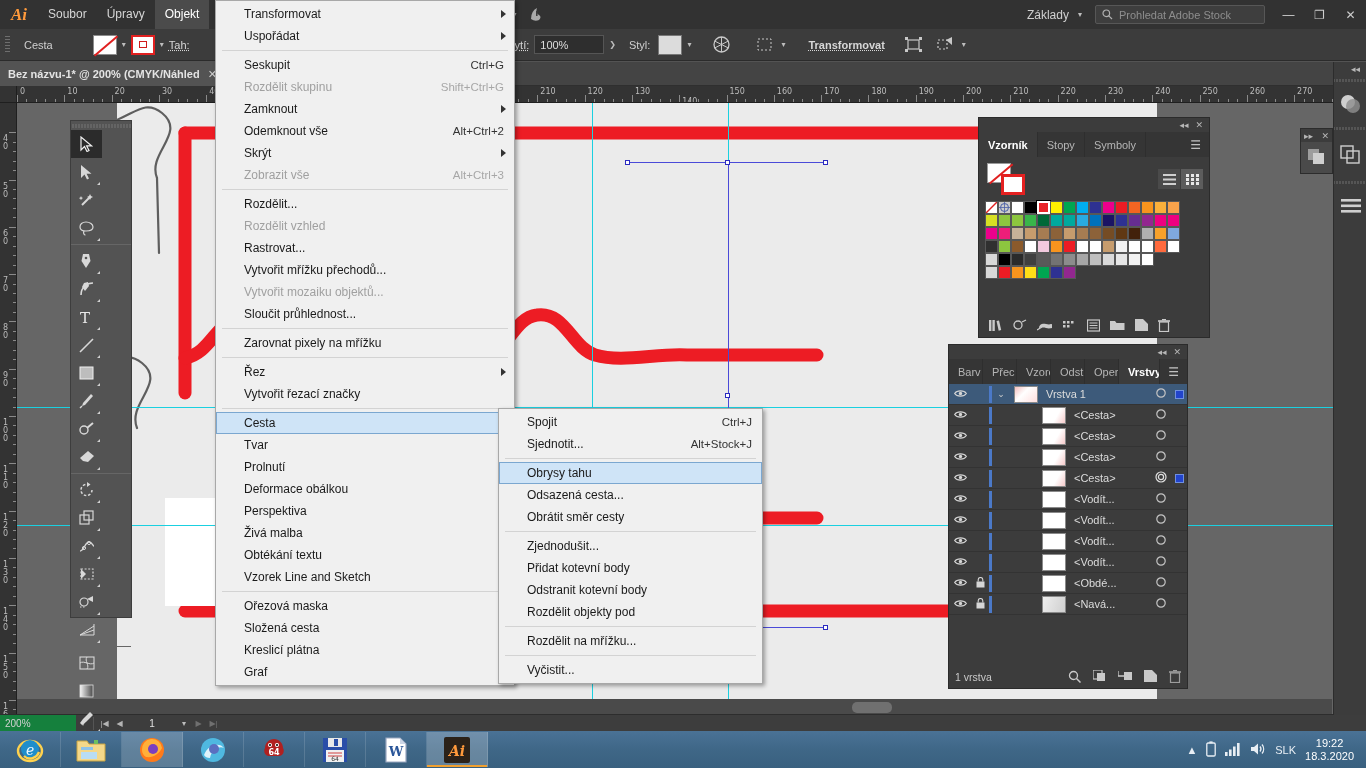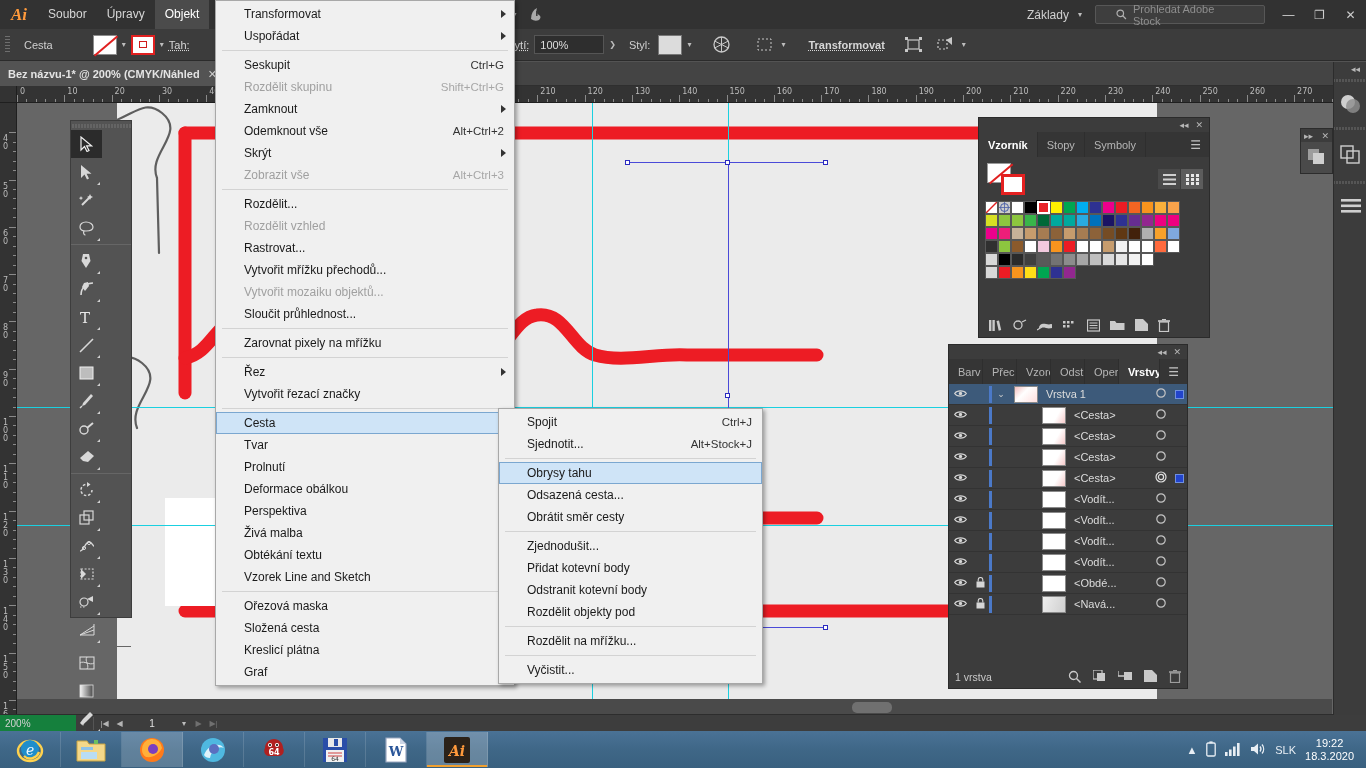--- a/index.html
+++ b/index.html
@@ -33,21 +33,21 @@
     font-size: 9px; display: flex; align-items: center; justify-content: center;
     border-radius: 2px;
   }
   .tb-ico { width: 24px; height: 20px; display: flex; align-items: center; justify-content: center; color: #b9b9b9; }
   .tb-sep { width: 1px; height: 17px; background: #4a4a4a; margin: 0 5px; }
   .spacer { flex: 1; }
   .ws-name { color: #d0d0d0; font-size: 12px; padding-right: 4px; }
   .stock-search {
     display: flex; align-items: center; gap: 6px;
     width: 170px; height: 19px; background: #3e3e3e; border: 1px solid #575757;
-    border-radius: 2px; padding: 0 20px; margin: 0 8px;
+    border-radius: 2px; padding: 0 6px; margin: 0 8px;
   }
   .stock-search .ph { color: #8e8e8e; font-size: 11px; }
   .wbtns { display: flex; height: 29px; }
   .wbtn { width: 31px; height: 29px; display: flex; align-items: center; justify-content: center; color: #cfcfcf; font-size: 12px; }
 
   
   .controlbar {
     position: absolute; left: 0; top: 29px; width: 1366px; height: 32px;
     background: #3c3c3c; display: flex; align-items: center;
     border-bottom: 1px solid #2b2b2b;
@@ -418,21 +418,21 @@
       <div class="rtick" style="left: 603.52px; bottom: 0px; width: 1px; height: 3px;"></div>
       <div class="rtick" style="left: 612.98px; bottom: 0px; width: 1px; height: 3px;"></div>
       <div class="rtick" style="left: 622.44px; bottom: 0px; width: 1px; height: 3px;"></div>
       <div class="rtick" style="left: 631.9px; bottom: 0px; width: 1px; height: 7px;"></div>
       <div class="rlabel" style="left: 634.9px; top: 1px;">130</div>
       <div class="rtick" style="left: 641.36px; bottom: 0px; width: 1px; height: 3px;"></div>
       <div class="rtick" style="left: 650.82px; bottom: 0px; width: 1px; height: 3px;"></div>
       <div class="rtick" style="left: 660.28px; bottom: 0px; width: 1px; height: 3px;"></div>
       <div class="rtick" style="left: 669.74px; bottom: 0px; width: 1px; height: 3px;"></div>
       <div class="rtick" style="left: 679.2px; bottom: 0px; width: 1px; height: 7px;"></div>
-      <div class="rlabel" style="left: 682.2px; top: 1px;">140</div>
+      <div class="rlabel" style="left: 682.2px; top: 11px;">140</div>
       <div class="rtick" style="left: 688.66px; bottom: 0px; width: 1px; height: 3px;"></div>
       <div class="rtick" style="left: 698.12px; bottom: 0px; width: 1px; height: 3px;"></div>
       <div class="rtick" style="left: 707.58px; bottom: 0px; width: 1px; height: 3px;"></div>
       <div class="rtick" style="left: 717.04px; bottom: 0px; width: 1px; height: 3px;"></div>
       <div class="rtick" style="left: 726.5px; bottom: 0px; width: 1px; height: 7px;"></div>
       <div class="rlabel" style="left: 729.5px; top: 1px;">150</div>
       <div class="rtick" style="left: 735.96px; bottom: 0px; width: 1px; height: 3px;"></div>
       <div class="rtick" style="left: 745.42px; bottom: 0px; width: 1px; height: 3px;"></div>
       <div class="rtick" style="left: 754.88px; bottom: 0px; width: 1px; height: 3px;"></div>
       <div class="rtick" style="left: 764.34px; bottom: 0px; width: 1px; height: 3px;"></div>

